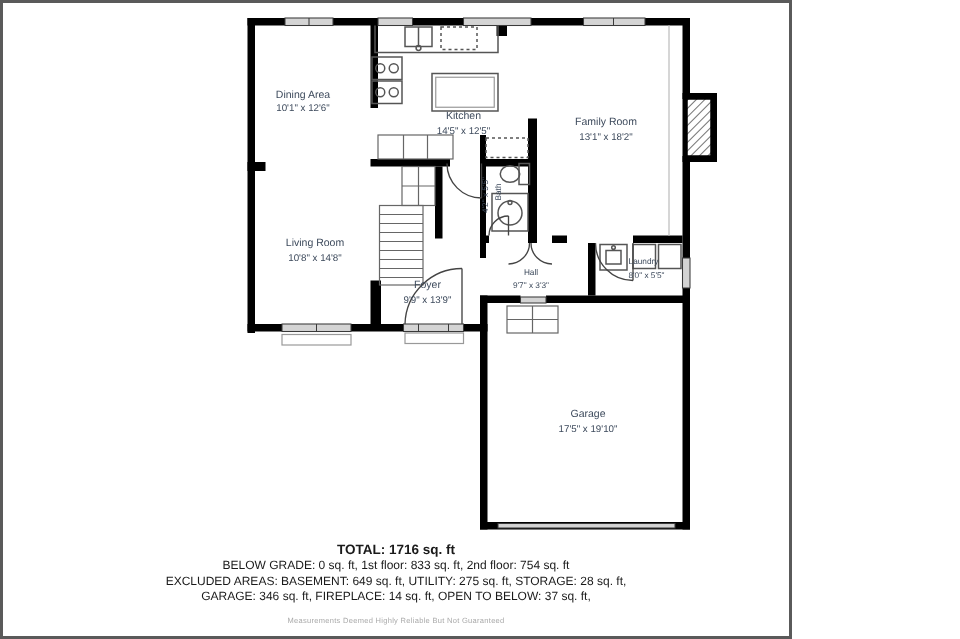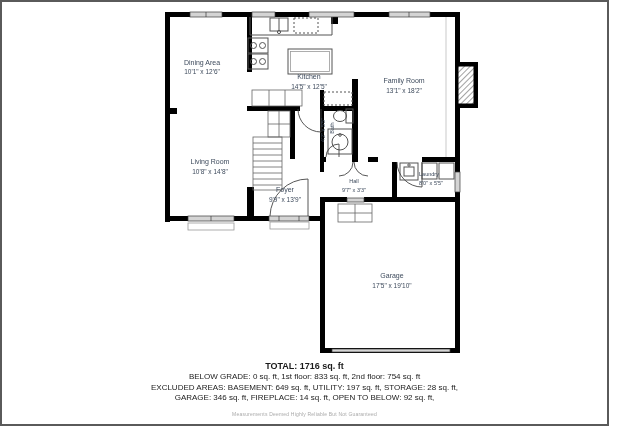--- a/index.html
+++ b/index.html
@@ -1,17 +1,17 @@
 <!DOCTYPE html>
 <html><head>
 <meta charset="utf-8">
 <style>
   html,body{margin:0;padding:0;background:#fff;}
   #page{
-    position:relative;width:609px;height:426px;background:#ffffff;
+    position:relative;width:528px;height:426px;background:#ffffff;
     border:2px solid #5a5a5a;box-sizing:border-box;overflow:hidden;
     font-family:"Liberation Sans", sans-serif;
   }
   #plan-svg{position:absolute;left:0;top:0;}
   .room-name{fill:#3d4a5c;font-size:7px;text-anchor:middle;font-family:"Liberation Sans",sans-serif;}
   .room-dims{fill:#3d4a5c;font-size:6.5px;text-anchor:middle;font-family:"Liberation Sans",sans-serif;}
   .room-small{font-size:5.5px;}
   #summary{
     position:absolute;left:0;top:359px;width:100%;text-align:center;color:#1a1a1a;
   }
@@ -204,18 +204,18 @@
     <text class="room-dims room-small" x="429" y="183">8'0" x 5'5"</text>
 
     <text class="room-name" x="390" y="276">Garage</text>
     <text class="room-dims" x="390" y="286">17'5" x 19'10"</text>
   </g>
 </svg>
 
   <div id="summary">
     <div class="total">TOTAL: 1716 sq. ft</div>
     <div class="sline">BELOW GRADE: 0 sq. ft, 1st floor: 833 sq. ft, 2nd floor: 754 sq. ft</div>
-    <div class="sline">EXCLUDED AREAS: BASEMENT: 649 sq. ft, UTILITY: 197 sq. ft, STORAGE: 28 sq. ft,</div>
-    <div class="sline">GARAGE: 346 sq. ft, FIREPLACE: 14 sq. ft, OPEN TO BELOW: 92 sq. ft,</div>
+    <div class="sline">EXCLUDED AREAS: BASEMENT: 649 sq. ft, UTILITY: 275 sq. ft, STORAGE: 28 sq. ft,</div>
+    <div class="sline">GARAGE: 346 sq. ft, FIREPLACE: 14 sq. ft, OPEN TO BELOW: 37 sq. ft,</div>
   </div>
 
   <div id="disclaimer">Measurements Deemed Highly Reliable But Not Guaranteed</div>
 </div>
 
 </body></html>

